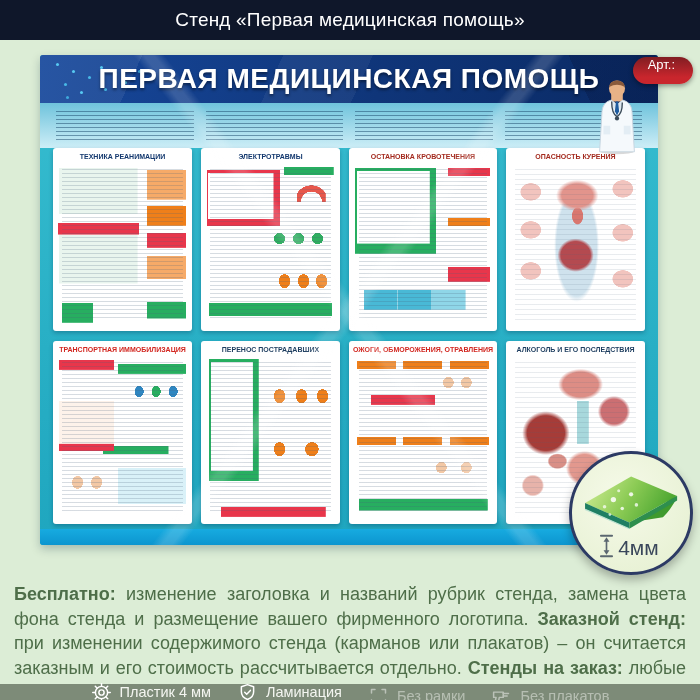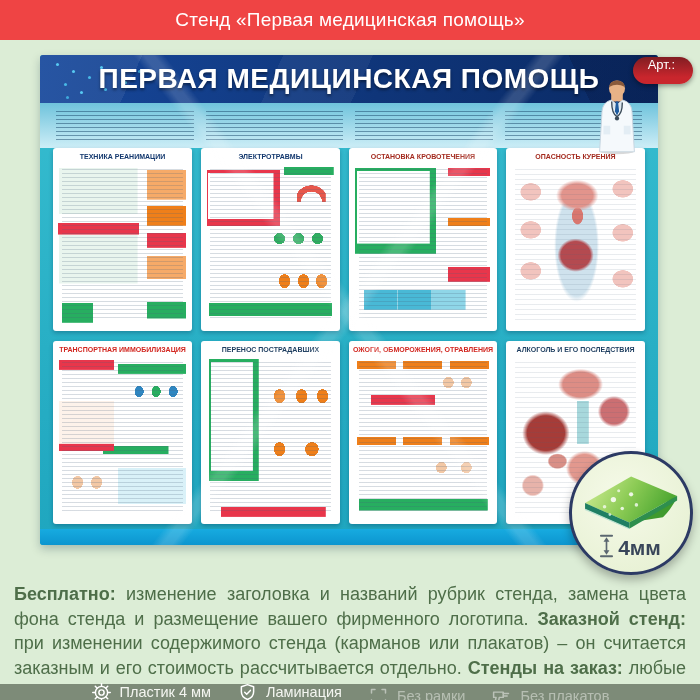--- a/index.html
+++ b/index.html
@@ -4,21 +4,21 @@
 <style>
   html,body{margin:0;padding:0;}
   body{
     width:700px;height:700px;position:relative;overflow:hidden;
     background:#dcedd6;
     font-family:"Liberation Sans", sans-serif;
   }
   
   .topbar{
     position:absolute;top:0;left:0;right:0;height:40px;
-    background:#ef4444;display:flex;align-items:center;justify-content:center;
+    background:#0f172a;display:flex;align-items:center;justify-content:center;
   }
   .topbar span{color:#fff;font-size:19px;letter-spacing:.2px;}
 
   
   .stand{
     position:absolute;left:40px;top:55px;width:618px;height:490px;
     background:linear-gradient(180deg,#38bed1 0%,#28afc5 60%,#1fa6bf 100%);
     border-radius:3px;box-shadow:0 4px 10px rgba(0,40,60,.25);
   }
   .stand::after{ 
@@ -156,21 +156,21 @@
 
   
   .circle-inset{
     position:absolute;left:569px;top:451px;width:124px;height:124px;z-index:30;
     border-radius:50%;border:3px solid #2c3a64;box-sizing:border-box;
     background:radial-gradient(circle at 42% 38%,#f6fae9,#e4efcf);
     box-shadow:0 5px 10px rgba(0,0,0,.28);overflow:hidden;
   }
   .sheet-svg{position:absolute;left:5%;top:8%;width:90%;height:62%;}
   .thick-label{position:absolute;left:23%;bottom:12%;display:flex;align-items:flex-end;gap:4px;}
-  .thick-label .val{font-size:21px;font-weight:700;color:#39465a;line-height:1;}
+  .thick-label .val{font-size:21px;font-weight:400;color:#39465a;line-height:1;}
 
   
   .desc{
     position:absolute;left:14px;right:14px;top:582px;
     color:#4e6e49;font-size:18px;line-height:1.37;text-align:justify;
   }
   .desc b{font-weight:700;}
 
   
   .bottombar{

